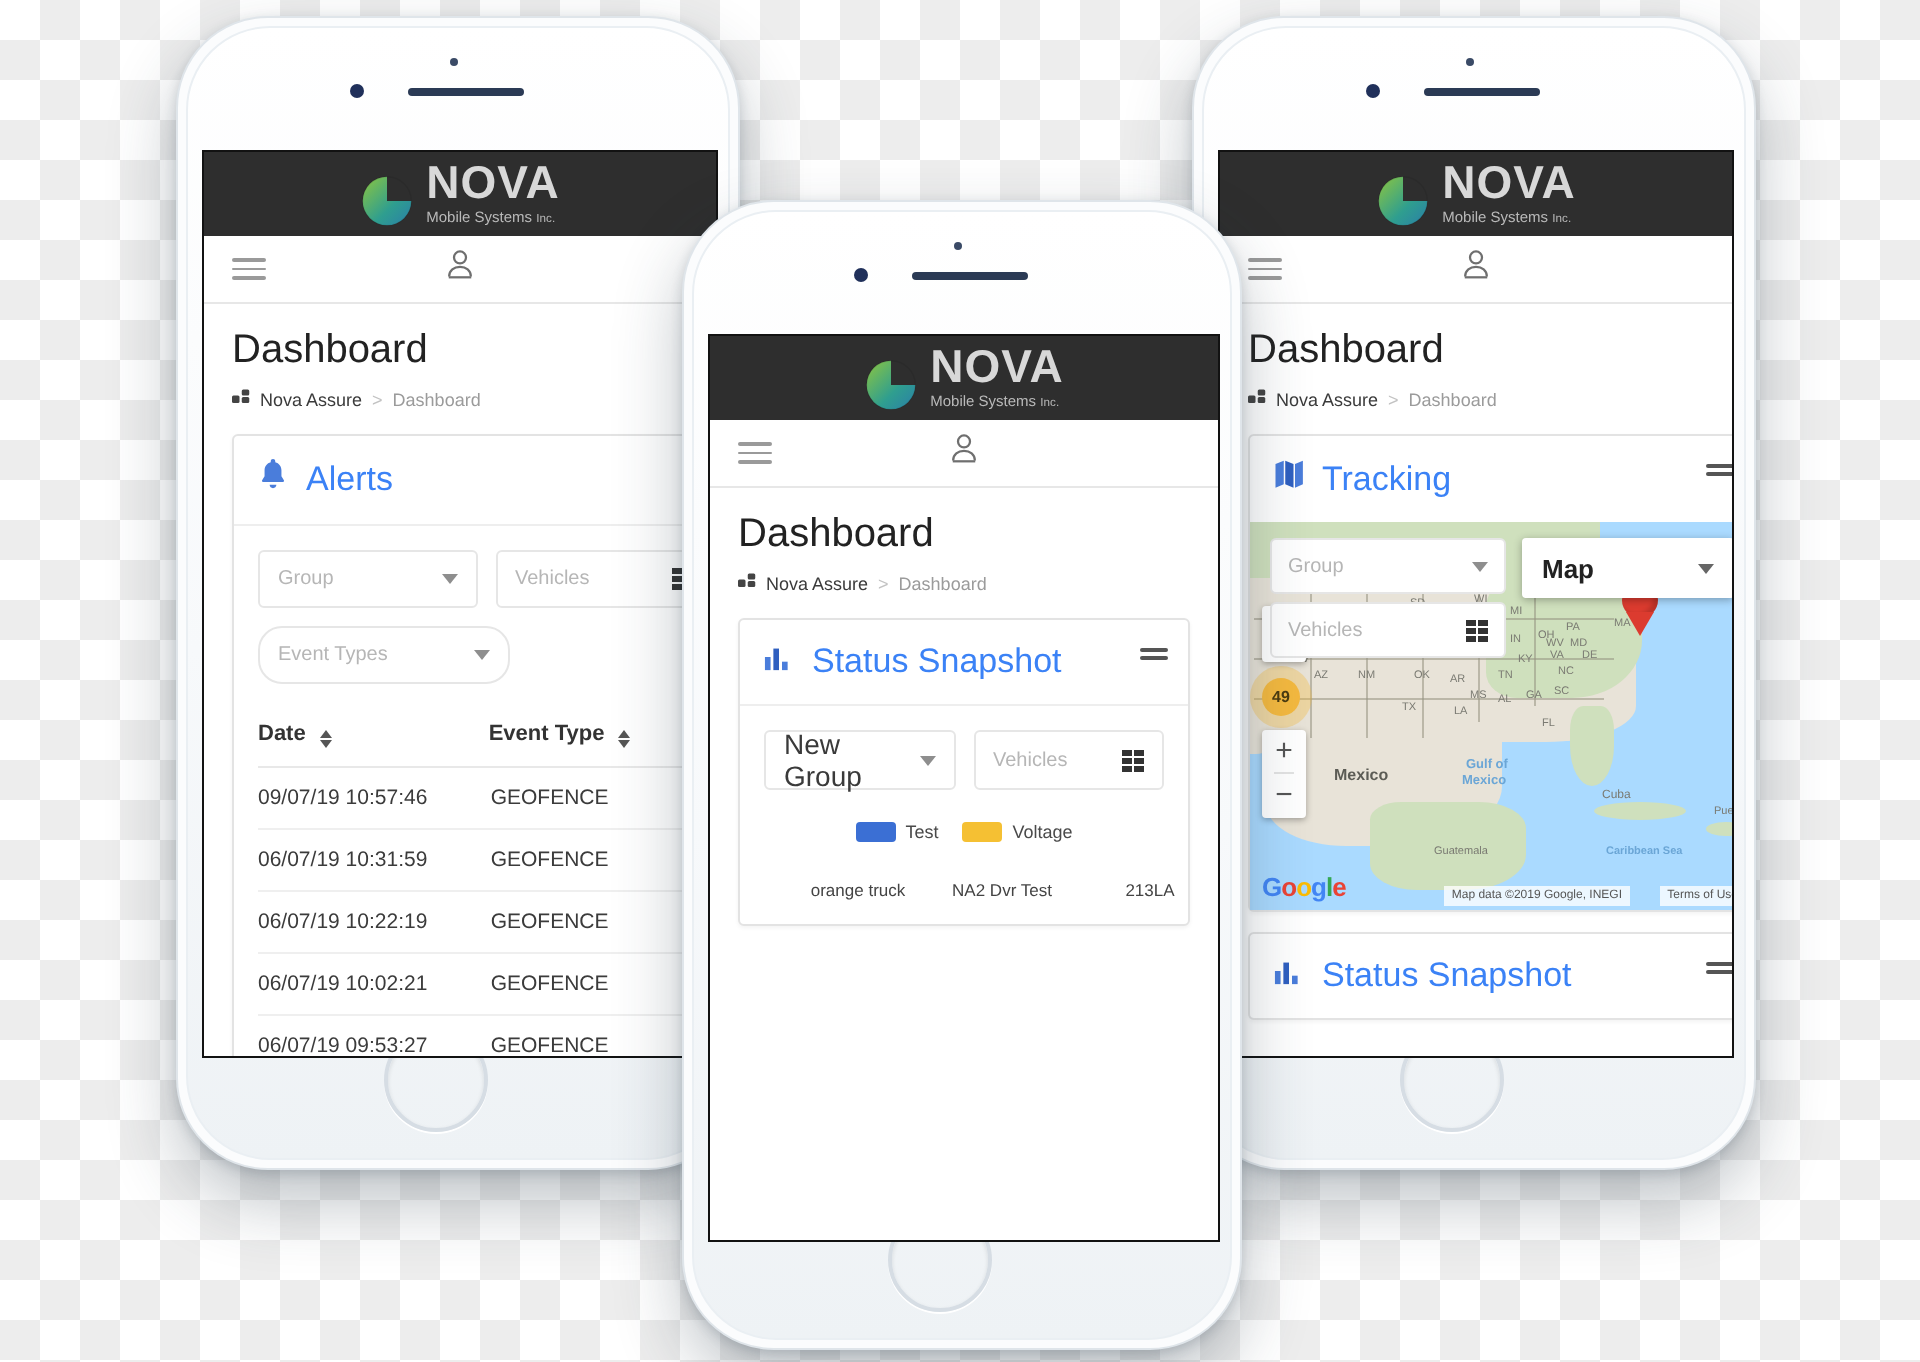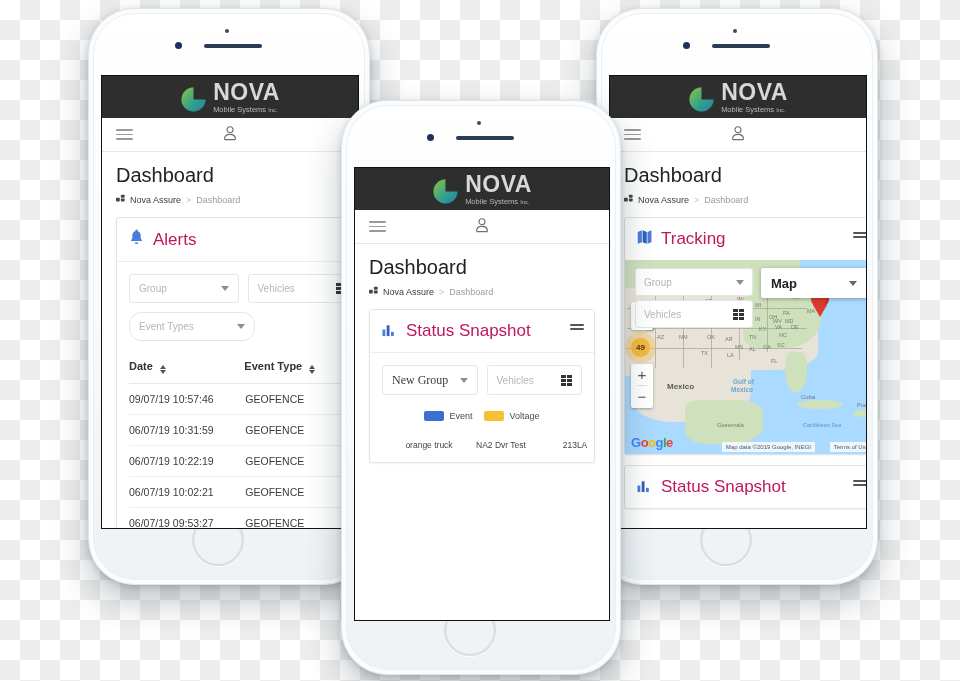--- a/index.html
+++ b/index.html
@@ -43,21 +43,21 @@
   .user-ico{position:absolute;left:50%;transform:translateX(-50%);color:#6f6f6f;}
 
   .page-title{color:#222;font-weight:normal;}
   .crumb{display:flex;align-items:center;gap:5px;color:#9b9b9b;text-align:center;}
   .crumb .home-ico{color:#444;}
   .crumb .cur{color:#9b9b9b;}
   .crumb .sep{color:#c2c2c2;}
 
   .card{background:#fff;border:1px solid #e3e3e3;border-radius:3px;box-shadow:0 1px 2px rgba(0,0,0,.05);}
   .card-head{display:flex;align-items:center;position:relative;}
-  .card-title{color:#be185d;font-weight:normal;}
+  .card-title{color:#3b82f6;font-weight:normal;}
   .drag{position:absolute;display:flex;flex-direction:column;justify-content:space-between;}
   .drag i{display:block;background:#555;border-radius:1px;}
 
   .field{border:1px solid #e6e6e6;border-radius:3px;background:#fff;
     display:flex;align-items:center;justify-content:space-between;color:#b6b6b6;}
   .field.val{color:#3a3a3a;}
   .chev{width:0;height:0;border-left:4px solid transparent;border-right:4px solid transparent;border-top:5px solid #8e8e8e;}
   .gridico{display:grid;grid-template-columns:repeat(2,1fr);grid-template-rows:repeat(3,1fr);gap:1px;}
   .gridico i{background:#333;display:block;}
 
@@ -555,41 +555,41 @@
               </svg>
           </span>
           <span class="card-title" style="font-size:17px;">Status Snapshot</span>
           <span class="drag" style="right:10px;top:14px;width:14px;height:6px;">
             <i style="height:1.8px;"></i>
               <i style="height:1.8px;"></i>
           </span>
         </div>
 
         <div style="padding:12px 12px 0;border-top:1px solid #eee;display:flex;gap:9px;">
-          <div class="field val" style="width:100px;height:28px;padding:0 9px;font-size:12px;font-family:Liberation Serif, serif;">
+          <div class="field val" style="width:100px;height:28px;padding:0 9px;font-size:14px;">
             <span>New Group</span>
             <span class="chev"></span>
           </div>
           <div class="field" style="width:100px;height:28px;padding:0 9px;font-size:10px;">
             <span>Vehicles</span>
             <span class="gridico" style="width:11px;height:11px;">
                 <i></i>
                 <i></i>
                 <i></i>
                 <i></i>
                 <i></i>
                 <i></i>
               </span>
           </div>
         </div>
 
         <div class="legend" style="margin-top:16px;font-size:9px;">
           <span class="it">
             <span class="sw" style="width:20px;height:10px;background:#3b6fd4;"></span>
-            <span>Event</span>
+            <span>Test</span>
           </span>
           <span class="it">
             <span class="sw" style="width:20px;height:10px;background:#f5c033;"></span>
             <span>Voltage</span>
           </span>
         </div>
 
         <div style="padding:14px 10px 4px 28px;">
           <div style="position:relative;height:18px;margin-top:5px;">
             <span class="xtick" style="left:31px;font-size:8.5px;">orange truck</span>

